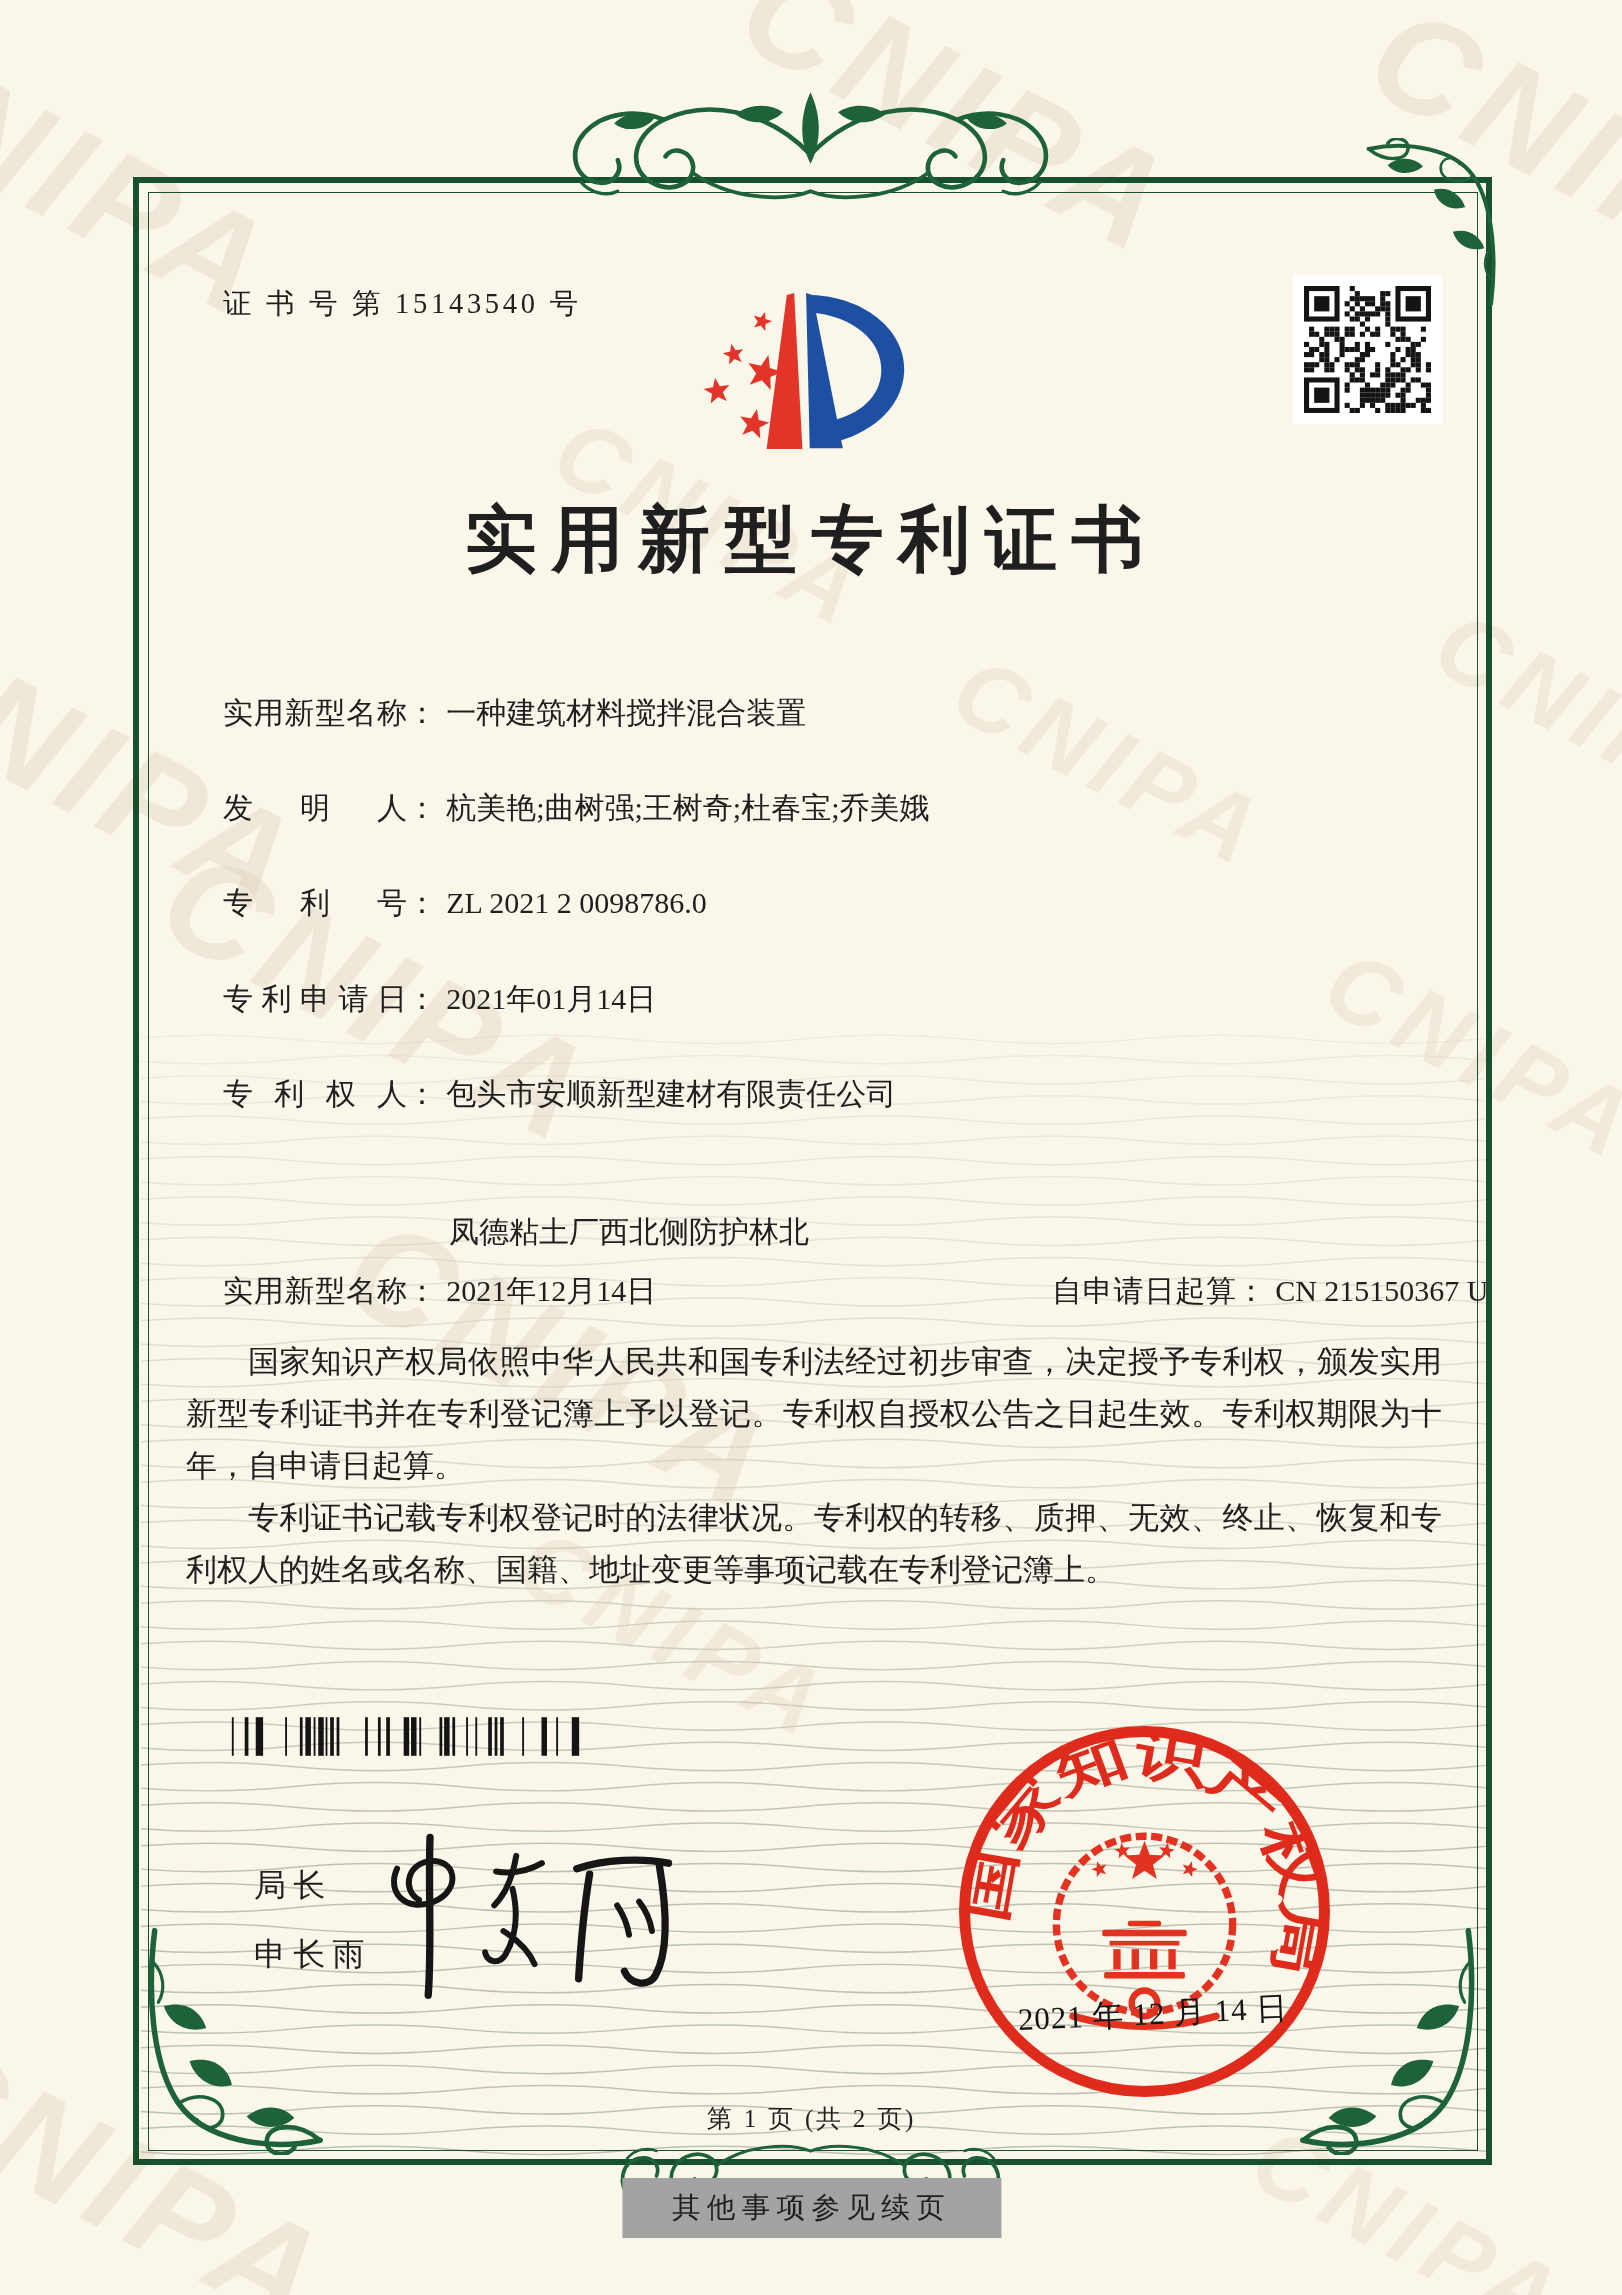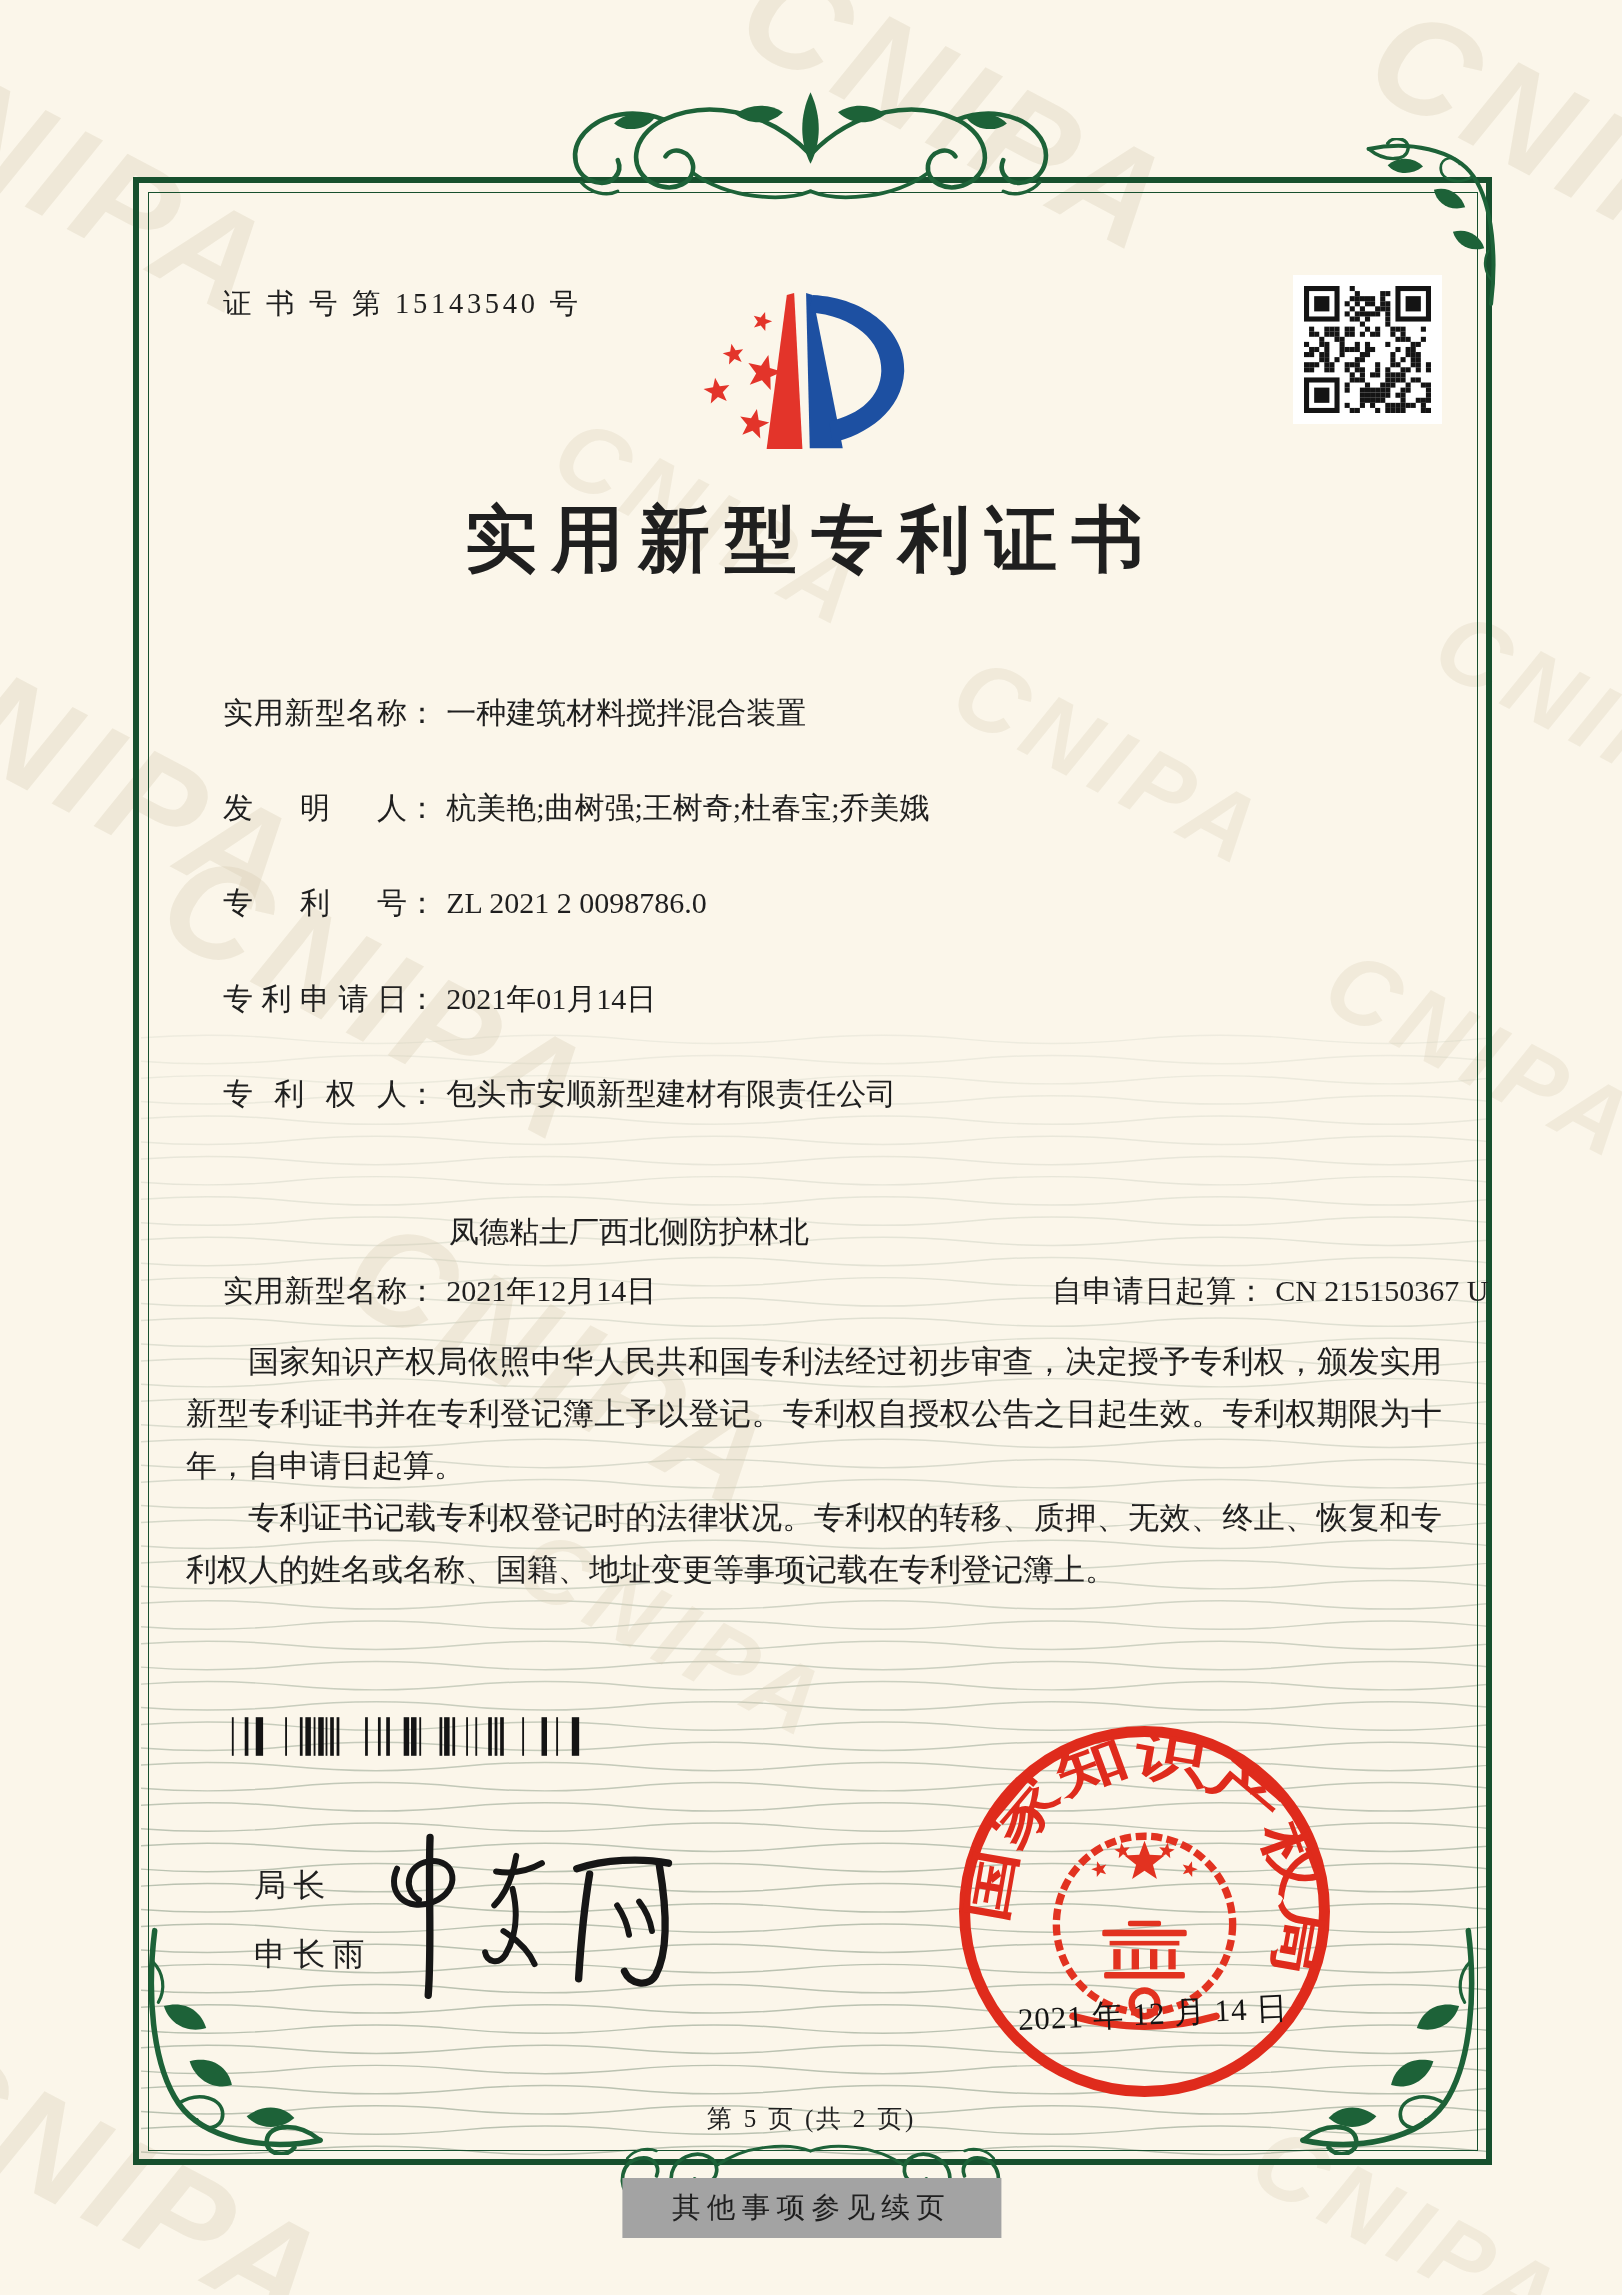--- a/index.html
+++ b/index.html
@@ -443,17 +443,17 @@
       <rect x="200" y="255" width="8" height="22"></rect>
       <rect x="220" y="255" width="8" height="22"></rect>
       <rect x="240" y="255" width="8" height="22"></rect>
       <rect x="170" y="280" width="88" height="7" rx="2"></rect>
       <circle cx="214" cy="314" r="14" fill="none" stroke="#e23220" stroke-width="7"></circle>
       <path d="M136,328 Q214,350 292,328" fill="none" stroke="#e23220" stroke-width="8" stroke-linecap="round"></path>
     </g>
   </svg>
   <div class="seal-date">2021 年 12 月 14 日</div>
 
-  <div class="page-info">第 5 页 (共 2 页)</div>
+  <div class="page-info">第 1 页 (共 2 页)</div>
   <div class="cont-note">其他事项参见续页</div>
 
 </div>
 
 
 </body></html>

